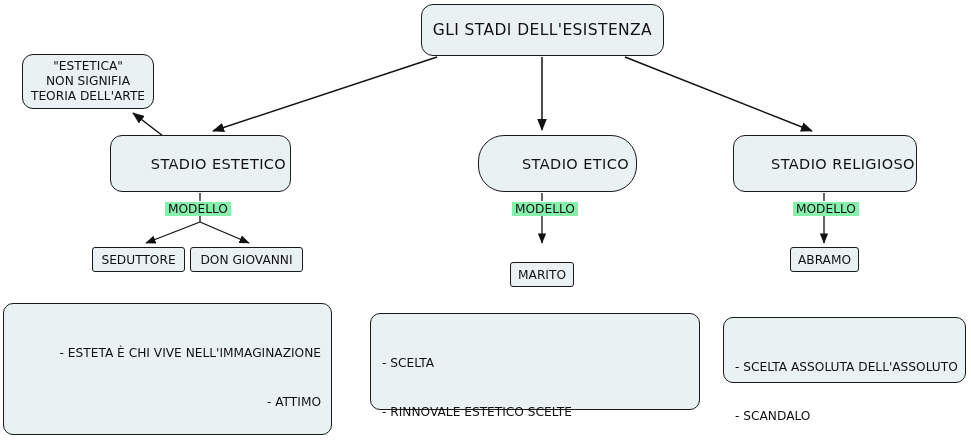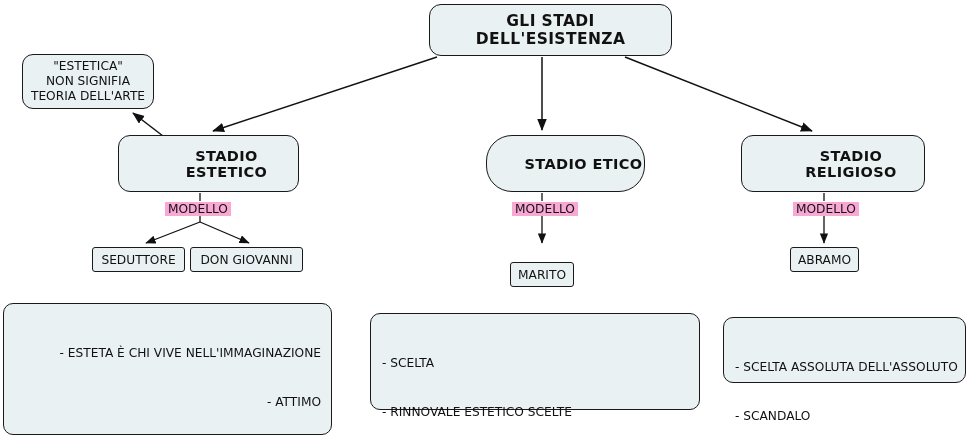--- a/index.html
+++ b/index.html
@@ -33,23 +33,22 @@
     border: 1.4px solid #1a1a1a;
     border-radius: 11px;
     display: flex;
     align-items: center;
     justify-content: center;
     text-align: center;
     color: #111111;
     z-index: 2;
   }
   .node-title {
-    font-weight: bold;
+    font-weight: normal;
     letter-spacing: 0.4px;
-    margin-left: 8px;
   }
   .n-root {
     left: 421px; top: 4px; width: 243px; height: 52px;
     border-radius: 12px;
     font-size: 15.5px;
   }
   .n-note {
     left: 22px; top: 54px; width: 132px; height: 55px;
     border-radius: 11px;
     font-size: 12.2px;
@@ -89,21 +88,21 @@
   .n-list-est { left: 3px;   top: 303px; width: 329px; height: 132px; text-align: right; }
   .n-list-eti { left: 370px; top: 313px; width: 330px; height: 97px;  }
   .n-list-rel { left: 723px; top: 317px; width: 243px; height: 66px;  }
 
   .list-line { display: block; }
 
   .edge-label {
     position: absolute;
     font-size: 12.2px;
     color: #111111;
-    background: #f9a8d4;
+    background: #86efac;
     padding: 0 3px;
     z-index: 3;
     white-space: nowrap;
   }
   .lbl-est { left: 165px; top: 202px; }
   .lbl-eti { left: 512px; top: 202px; }
   .lbl-rel { left: 793px; top: 202px; }
 </style>
 </head>
 <body>

